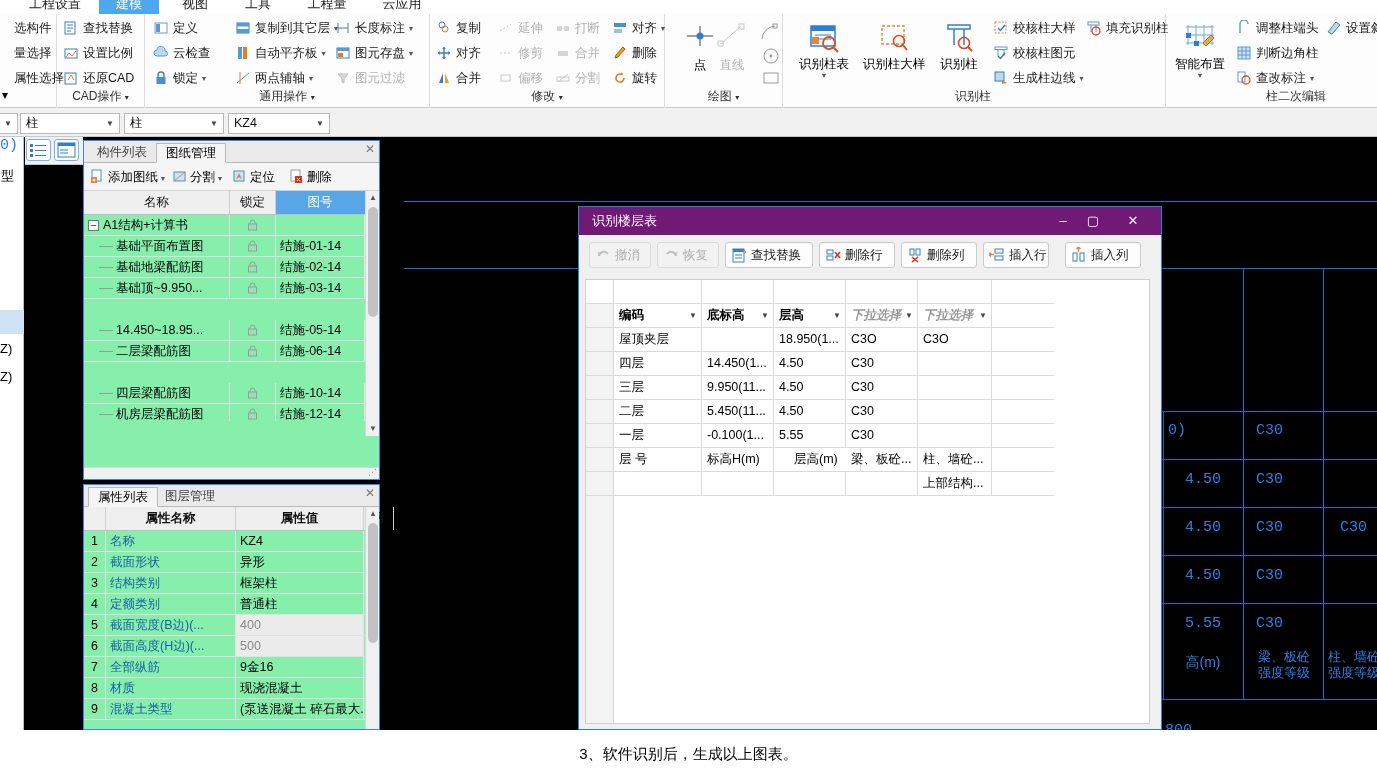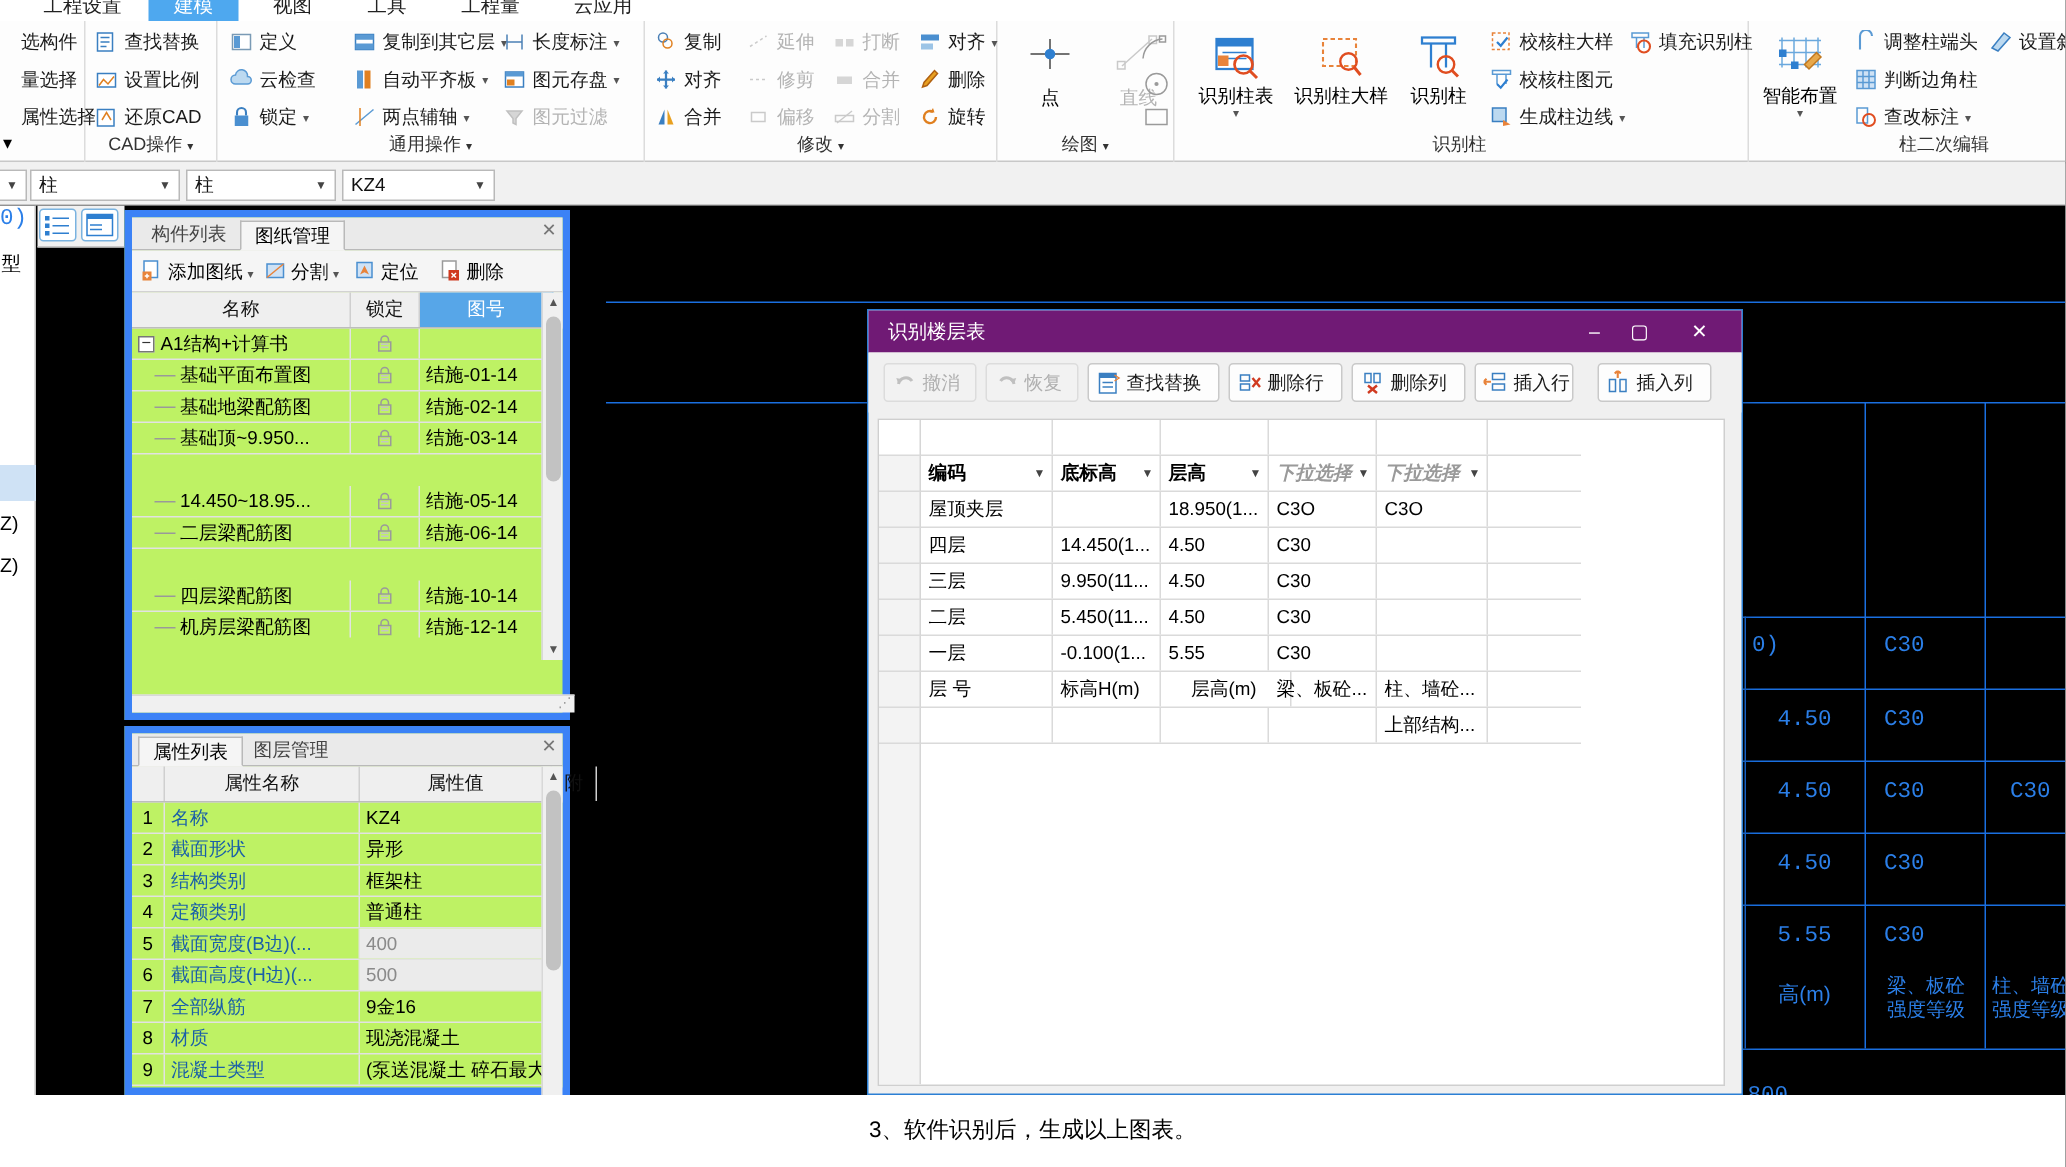--- a/index.html
+++ b/index.html
@@ -36,21 +36,21 @@
   
   .selbar { position:absolute; left:0; top:109px; width:1377px; height:28px; background:#f1f1f1; border-bottom:1px solid #c8c8c8; }
   .combo { position:absolute; top:4px; height:21px; background:#fff; border:1px solid #b9b9b9; font-size:12.5px; line-height:19px; padding-left:5px; color:#111; }
   .combo .cc { position:absolute; right:5px; top:0; font-size:8px; color:#444; line-height:19px;}
 
   
   .cad { position:absolute; left:0; top:137px; width:1377px; height:593px; background:#000; overflow:hidden; }
   .cadline { position:absolute; background:#1a6fe0; }
 
   
-  .panel { position:absolute; background:#bef264; border:5px solid #3b82f6; }
+  .panel { position:absolute; background:#86efac; border:1px solid #3b82f6; }
   .ptabs { position:absolute; left:0; top:0; height:22px; width:100%; background:#eaeaea; border-bottom:1px solid #b9b9b9;}
   .ptab { position:absolute; top:2px; height:20px; line-height:19px; padding:0 9px; font-size:12.5px; color:#444; }
   .ptab.sel { background:#f5f5f5; border:1px solid #b9b9b9; border-bottom:1px solid #f5f5f5; color:#000; }
   .pclose { position:absolute; right:4px; top:1px; font-size:12px; color:#777; }
 
   
   .leftpanel { left:83px; top:140px; width:297px; height:340px; }
   .dmtools { position:absolute; left:0; top:22px; width:100%; height:28px; background:#f5f5f5; border-bottom:1px solid #d2d2d2; }
   .dmbtn { position:absolute; top:4px; height:20px; line-height:20px; font-size:12.5px; padding-left:18px; white-space:nowrap;}
   .dmbtn .ic { position:absolute; left:0; top:2px; width:15px; height:15px;}
@@ -362,21 +362,21 @@
       <div class="bigbtn" style="left:5px;top:6px;">
         <span class="bigic">
             <svg width="34" height="34" viewBox="0 0 34 34">
               <line x1="4" y1="14" x2="30" y2="14" stroke="#444"></line>
               <line x1="17" y1="4" x2="17" y2="24" stroke="#444"></line>
               <circle cx="17" cy="14" r="3.5" fill="#2e7fd0"></circle>
             </svg>
           </span>
         <span class="blabel">点</span>
       </div>
-      <div class="bigbtn" style="left:64px;top:6px;">
+      <div class="bigbtn" style="left:37px;top:6px;">
         <span class="bigic">
             <svg width="34" height="34" viewBox="0 0 34 34">
               <line x1="6" y1="22" x2="26" y2="4" stroke="#c9c9c9"></line>
               <rect x="3" y="19" width="5" height="5" fill="none" stroke="#c9c9c9"></rect>
               <rect x="24" y="2" width="5" height="5" fill="none" stroke="#c9c9c9"></rect>
             </svg>
           </span>
         <span class="blabel dis" style="color:#b4b4b4;">直线</span>
       </div>
       <span style="position:absolute;left:94px;top:8px;">
@@ -772,21 +772,21 @@
     </div>
   </div>
 
   <div class="panel propspanel">
     <div class="ptabs">
       <div class="ptab sel" style="left:4px;">属性列表</div>
       <div class="ptab" style="left:72px;">图层管理</div>
       <span class="pclose">✕</span>
     </div>
 
-    <div class="ghead" style="top:22px;">
+    <div class="ghead" style="top:22px;font-weight:bold;">
       <div class="gh" style="left:0;width:22px;"></div>
       <div class="gh" style="left:22px;width:130px;">属性名称</div>
       <div class="gh" style="left:152px;width:128px;">属性值</div>
       <div class="gh" style="left:280px;width:30px;">附</div>
     </div>
 
     <div id="proprows" style="position:absolute;left:0;top:46px;width:281px;height:198px;overflow:hidden;">
         <div class="grow" style="top: 0px;">
           <div class="gc ctr" style="left: 0px; width: 22px;">1</div>
           <div class="gc" style="left: 22px; width: 130px; color: rgb(26, 95, 168);">名称</div>

